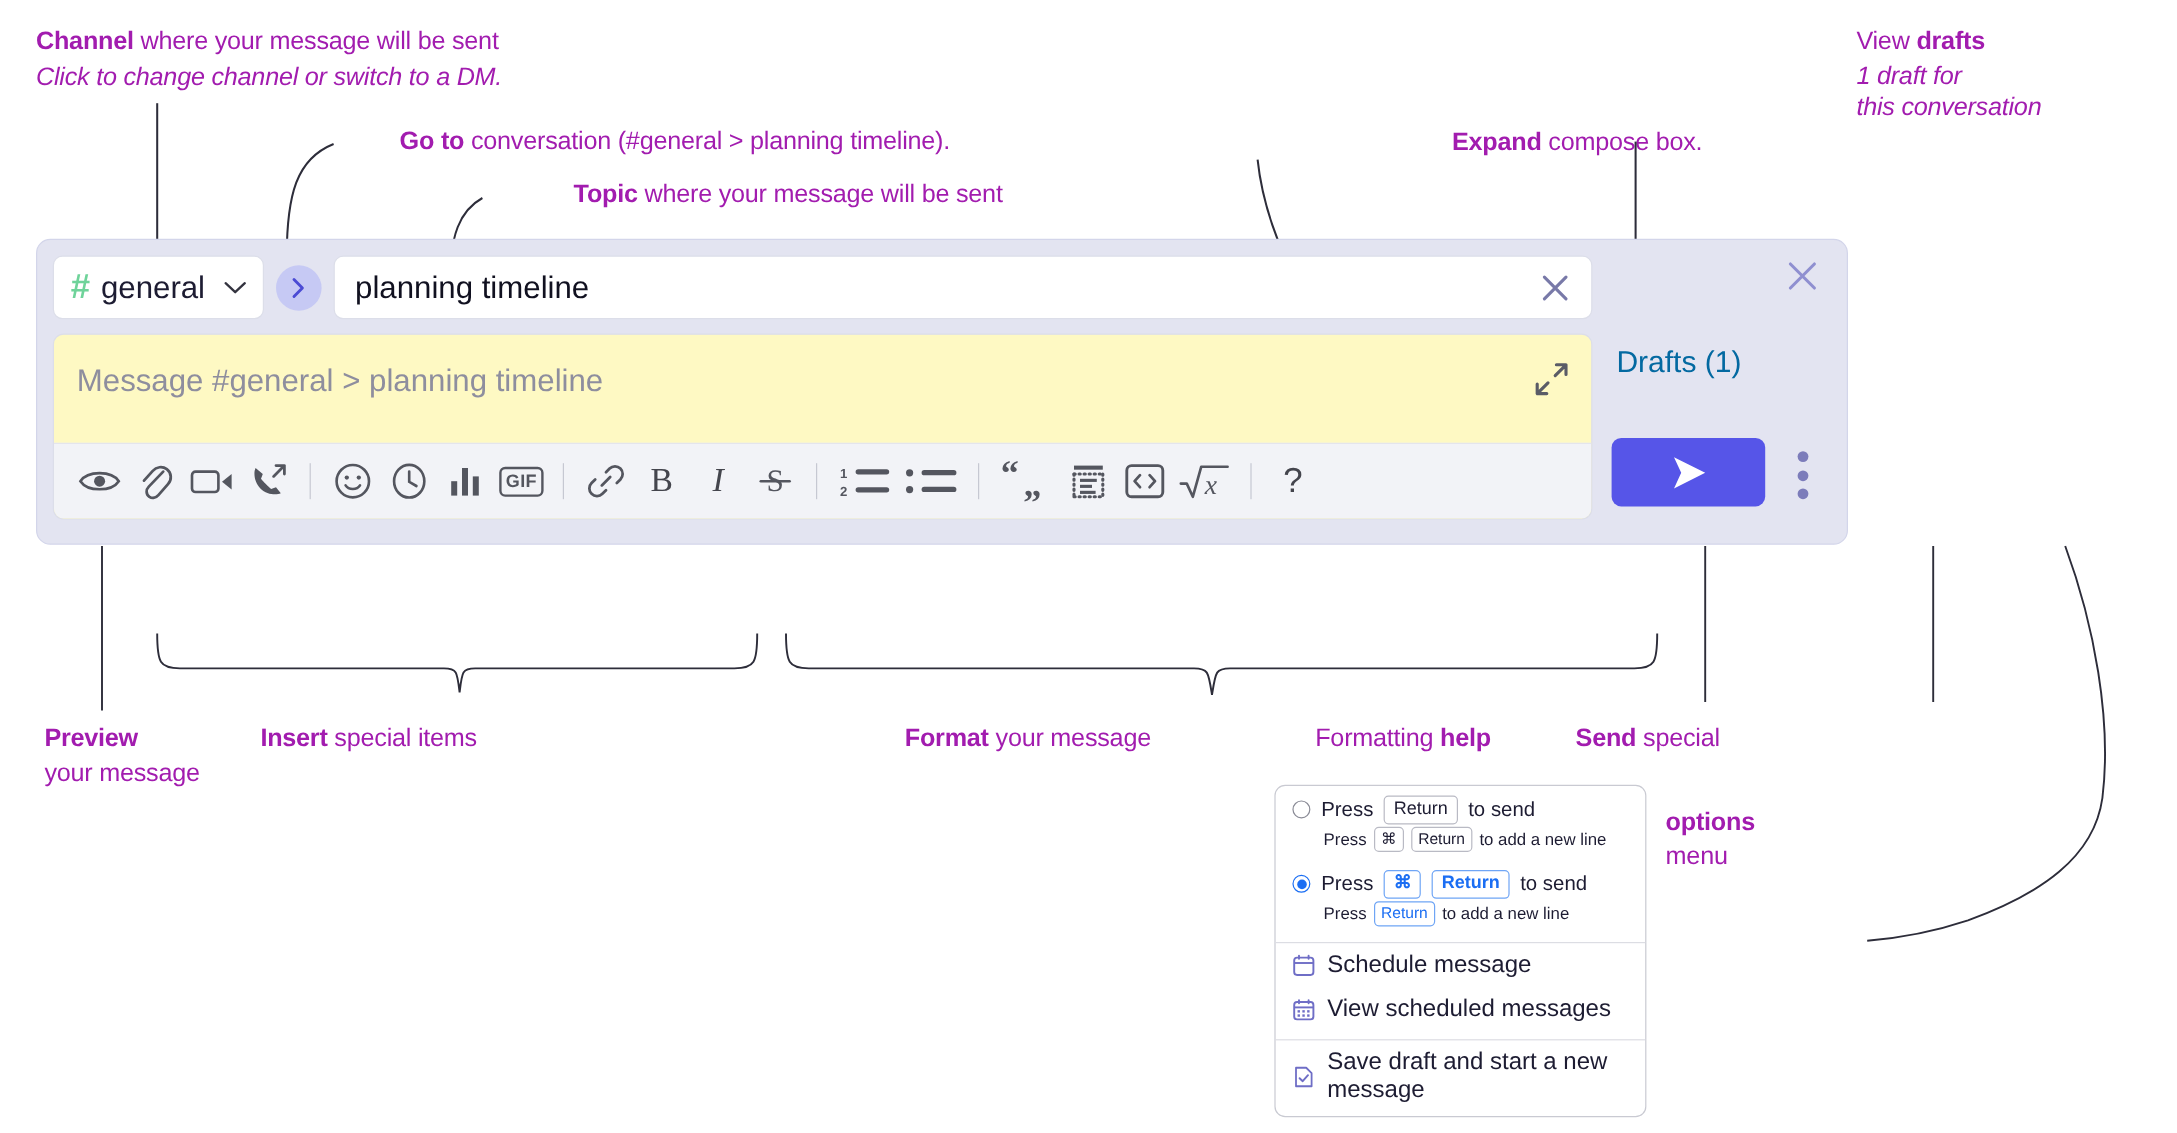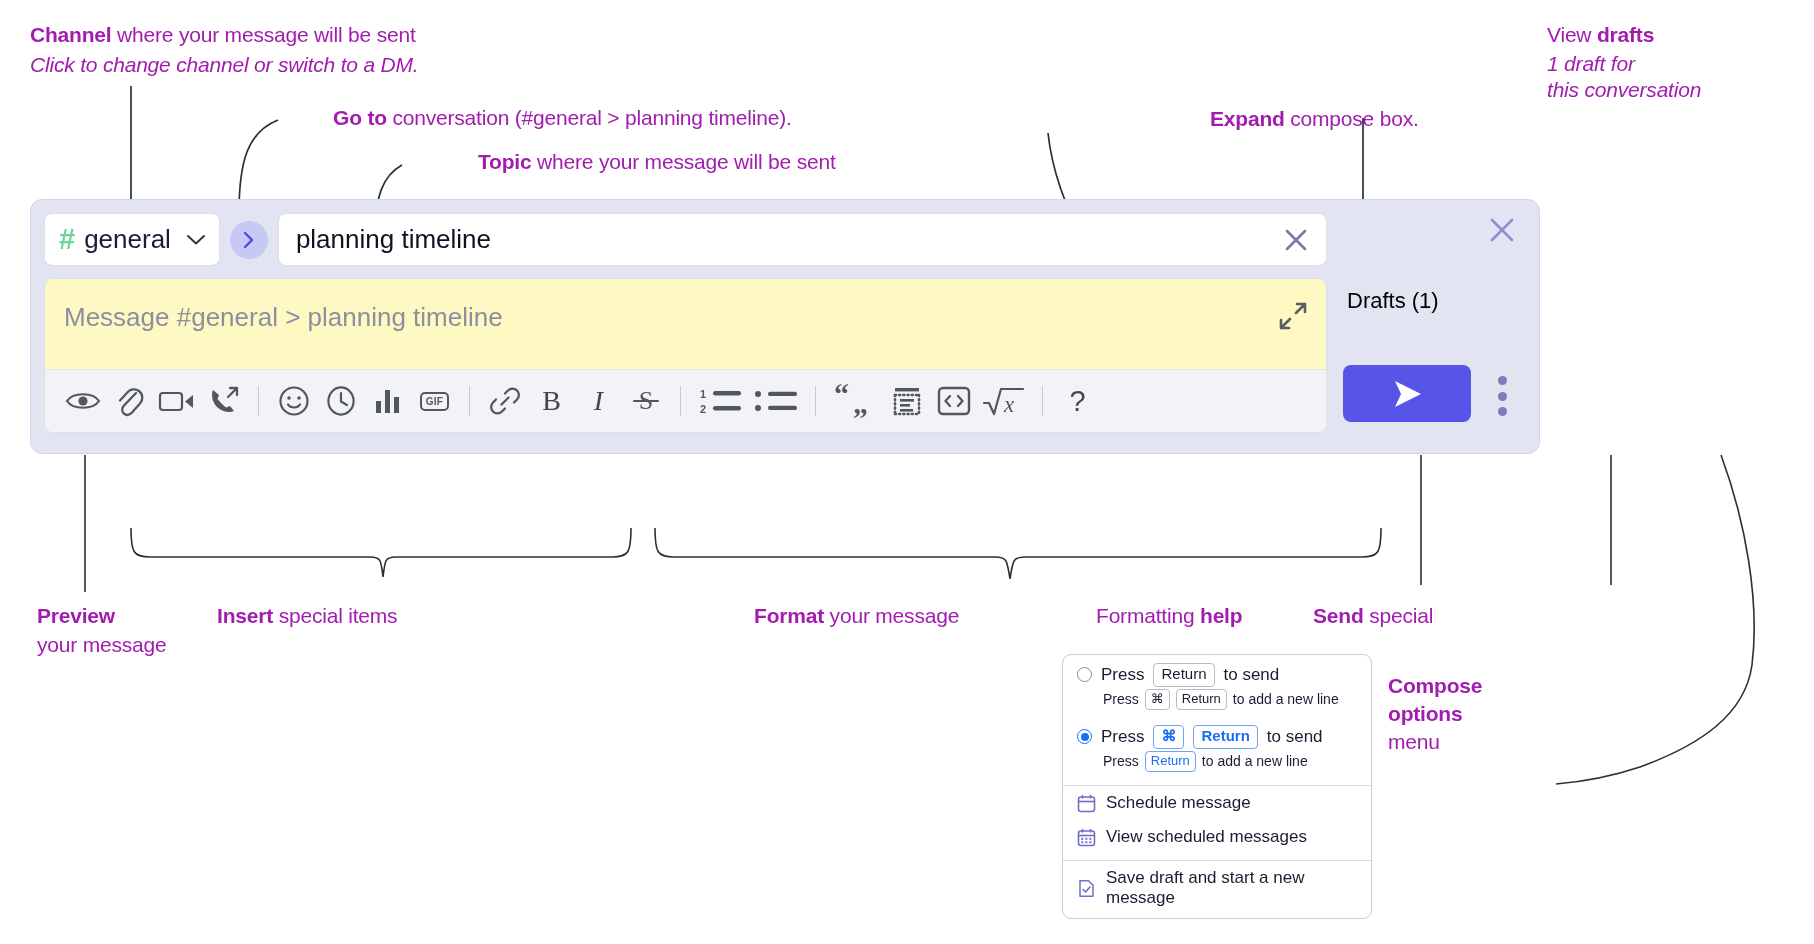--- a/index.html
+++ b/index.html
@@ -63,29 +63,29 @@
     display:flex;align-items:center;padding:0 14px;gap:0px;
   }
   .tb-item{
     width:47px;height:47px;display:flex;align-items:center;justify-content:center;
     cursor:pointer;flex:0 0 auto;color:#54565f;
   }
   .tb-sep{width:1px;height:30px;background:#c6c8d2;margin:0 11px;flex:0 0 auto;}
   .tb-text{font-size:28px;color:#44454d;font-family:"Liberation Serif",serif;}
   .gifbox{
     border:2.2px solid #54565f;border-radius:5px;
-    font-size:10px;font-weight:700;padding:2px 4px;letter-spacing:0.3px;
+    font-size:15px;font-weight:700;padding:2px 4px;letter-spacing:0.3px;
     font-family:"Liberation Sans",sans-serif;color:#54565f;
   }
 
   
   #panel-right{position:absolute;right:0;top:0;width:214px;height:100%;}
   #panel-close{position:absolute;right:19px;top:14px;width:34px;height:34px;cursor:pointer;}
   #drafts-link{
-    position:absolute;left:22px;top:88px;font-size:22px;color:#000000;cursor:pointer;white-space:nowrap;
+    position:absolute;left:22px;top:88px;font-size:25px;color:#0369a1;cursor:pointer;white-space:nowrap;
   }
   #send-btn{
     position:absolute;left:18px;top:165px;width:128px;height:57px;border-radius:8px;
     background:#5655e8;display:flex;align-items:center;justify-content:center;cursor:pointer;
   }
   #more-btn{
     position:absolute;left:164px;top:176px;width:26px;height:40px;
     display:flex;flex-direction:column;align-items:center;justify-content:space-between;cursor:pointer;
   }
   #more-btn i{width:9px;height:9px;border-radius:50%;background:#7c7cba;display:block;}
@@ -108,21 +108,21 @@
     width:8px;height:8px;border-radius:50%;background:#1b6ef3;
   }
   .key{
     border:1px solid #b9bac4;border-radius:4px;padding:1px 7px 2px 7px;
     font-size:15px;line-height:1.25;color:#1d1c32;background:#fff;display:inline-block;
   }
   .key.sm{font-size:13px;padding:1px 5px 2px 5px;}
   .key.blue{border-color:#6fa5f5;color:#1b6ef3;font-weight:700;}
   .key.blue.sm{font-weight:400;}
   .menu-div{height:1px;background:#dcdde3;margin:6px 0 0 0;}
-  .menu-item{display:flex;align-items:center;gap:10px;padding:7px 14px;font-size:17px;cursor:pointer;}
+  .menu-item{display:flex;align-items:center;gap:10px;padding:7px 14px;font-size:20px;cursor:pointer;}
   .menu-item .mi-ic{width:19px;height:19px;flex:0 0 auto;color:#6f6ec6;}
 </style>
 </head>
 <body>
 
 <div class="abs ann" style="left:30px;top:23px;width:620px;">
   <div><b>Channel</b><span> where your message will be sent</span></div>
   <div style="margin-top:5px;"><i>Click to change channel or switch to a DM.</i></div>
 </div>
 
@@ -407,21 +407,20 @@
 
 <div class="abs ann" style="left:1096px;top:604px;width:300px;">
   <span>Formatting </span><b>help</b>
 </div>
 
 <div class="abs ann" style="left:1313px;top:604px;width:300px;">
   <b>Send</b><span> special</span>
 </div>
 
 <div class="abs ann" style="left:1388px;top:672px;width:220px;font-weight:700;line-height:1.33;">
-  <div>Compose</div>
   <div>options</div>
   <div style="font-weight:400;">menu</div>
 </div>
 
 <div class="abs" id="compose-menu">
 
   <div class="opt-row">
     <span class="radio"></span>
     <span>Press</span>
     <span class="key">Return</span>

